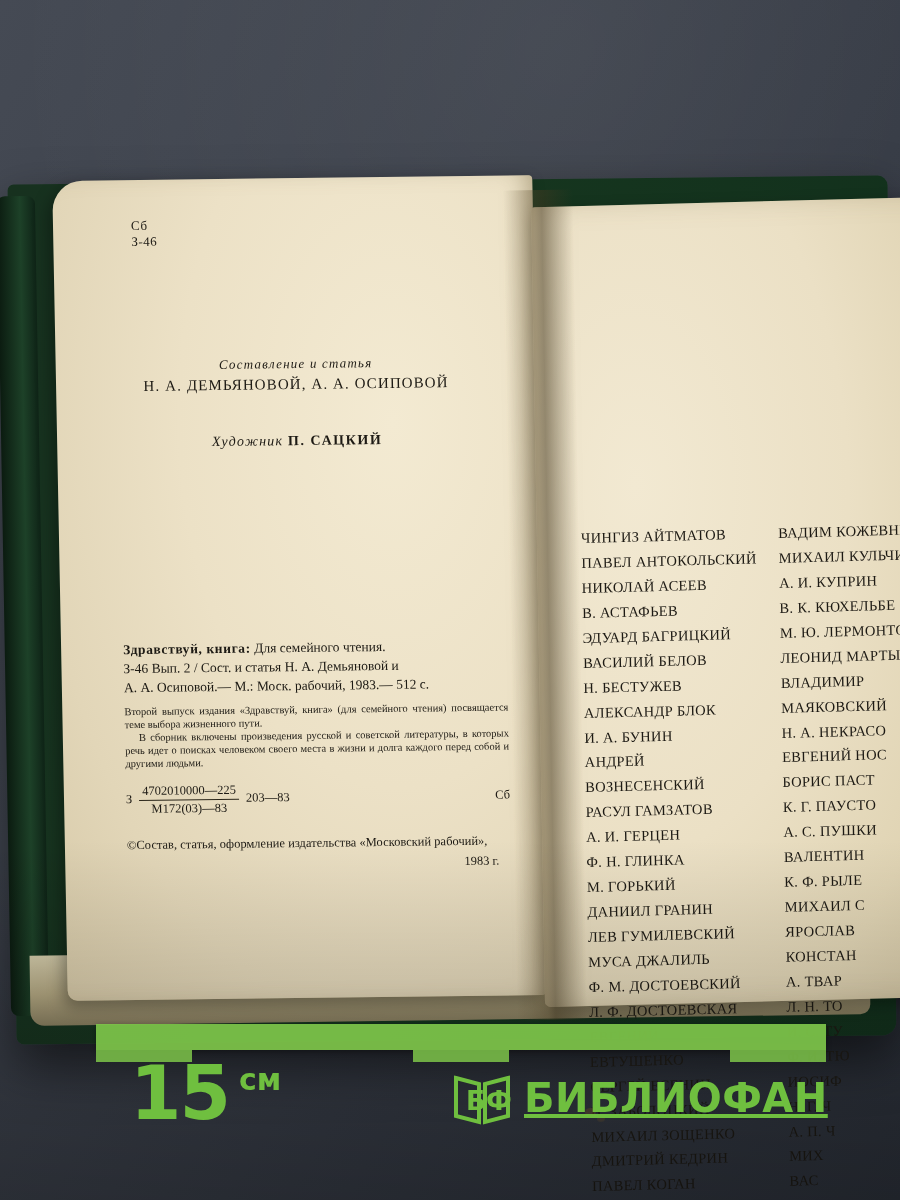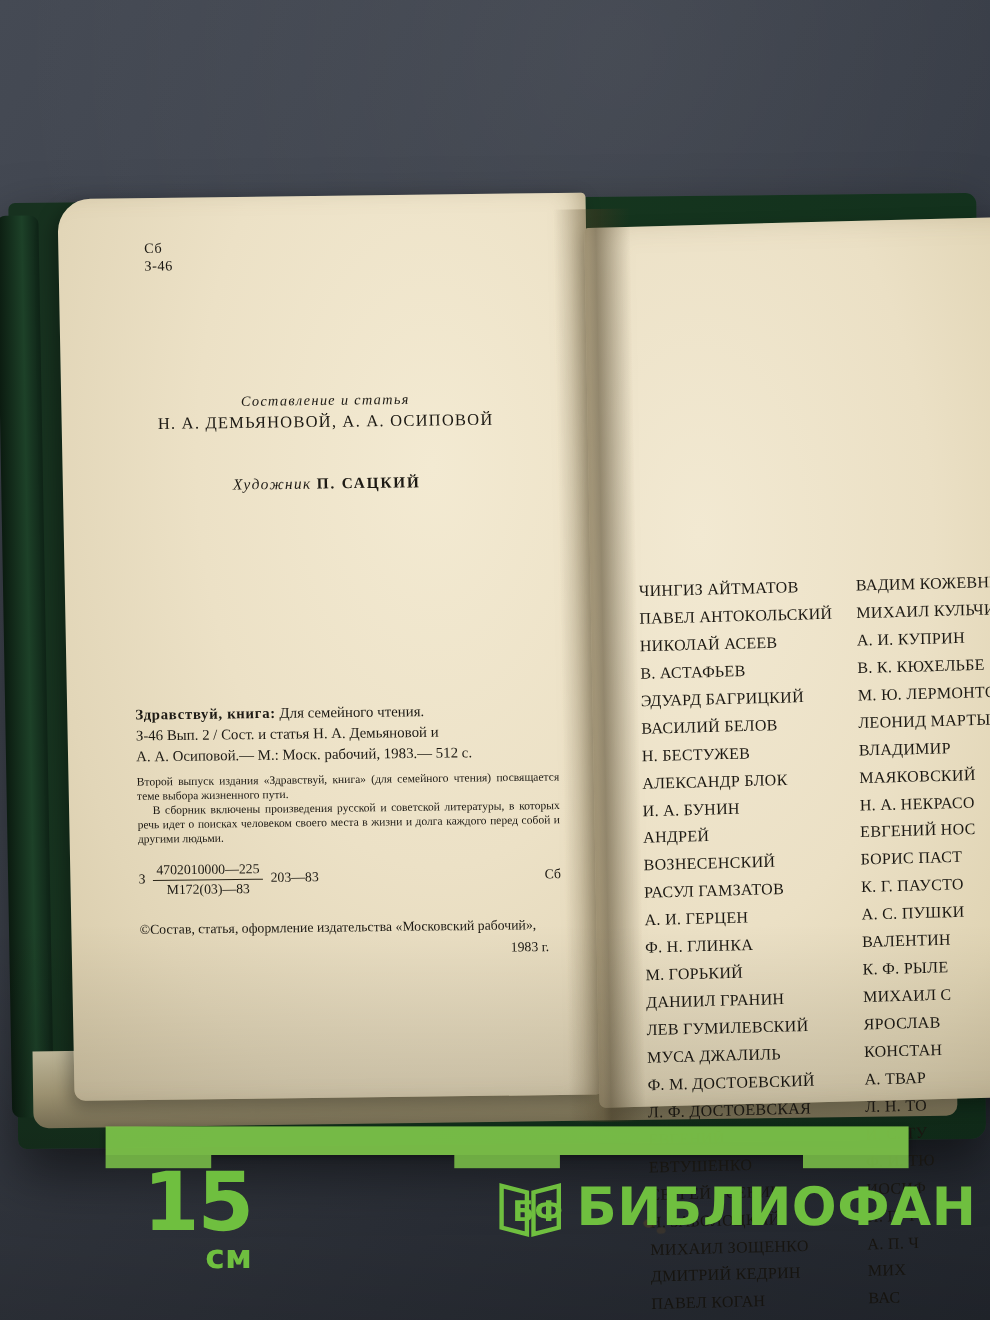--- a/index.html
+++ b/index.html
@@ -242,48 +242,48 @@
   }
   .ruler-tab.t1 { left: 0px; }
   .ruler-tab.t2 { left: 317px; }
   .ruler-tab.t3 { left: 634px; }
 
   .measure {
     position: absolute;
     left: 130px;
     top: 1062px;
     display: flex;
-    align-items: flex-end;
+    align-items: flex-start;
     color: #6fbf3f;
     font-family: "DejaVu Sans", sans-serif;
     font-weight: bold;
-    flex-direction: column;
   }
   .measure .num { font-size: 74px; line-height: 0.86; letter-spacing: -2px; }
   .measure .unit { font-size: 30px; margin-left: 10px; margin-bottom: 4px; }
 
   .brand {
     position: absolute;
     left: 452px;
     top: 1070px;
     display: flex;
     align-items: center;
     gap: 12px;
     color: #6fbf3f;
     font-family: "DejaVu Sans", sans-serif;
   }
   .brand-logo {
     width: 60px;
     height: 56px;
     position: relative;
   }
   .brand-text {
-    font-size: 48px;
+    font-size: 40px;
     font-weight: bold;
     letter-spacing: 0.5px;
+    text-decoration: underline;
   }
 </style>
 </head>
 <body>
 
 <div class="scene">
   <div class="backdrop-glow"></div>
 
   <div class="book">
     <div class="cover"></div>

